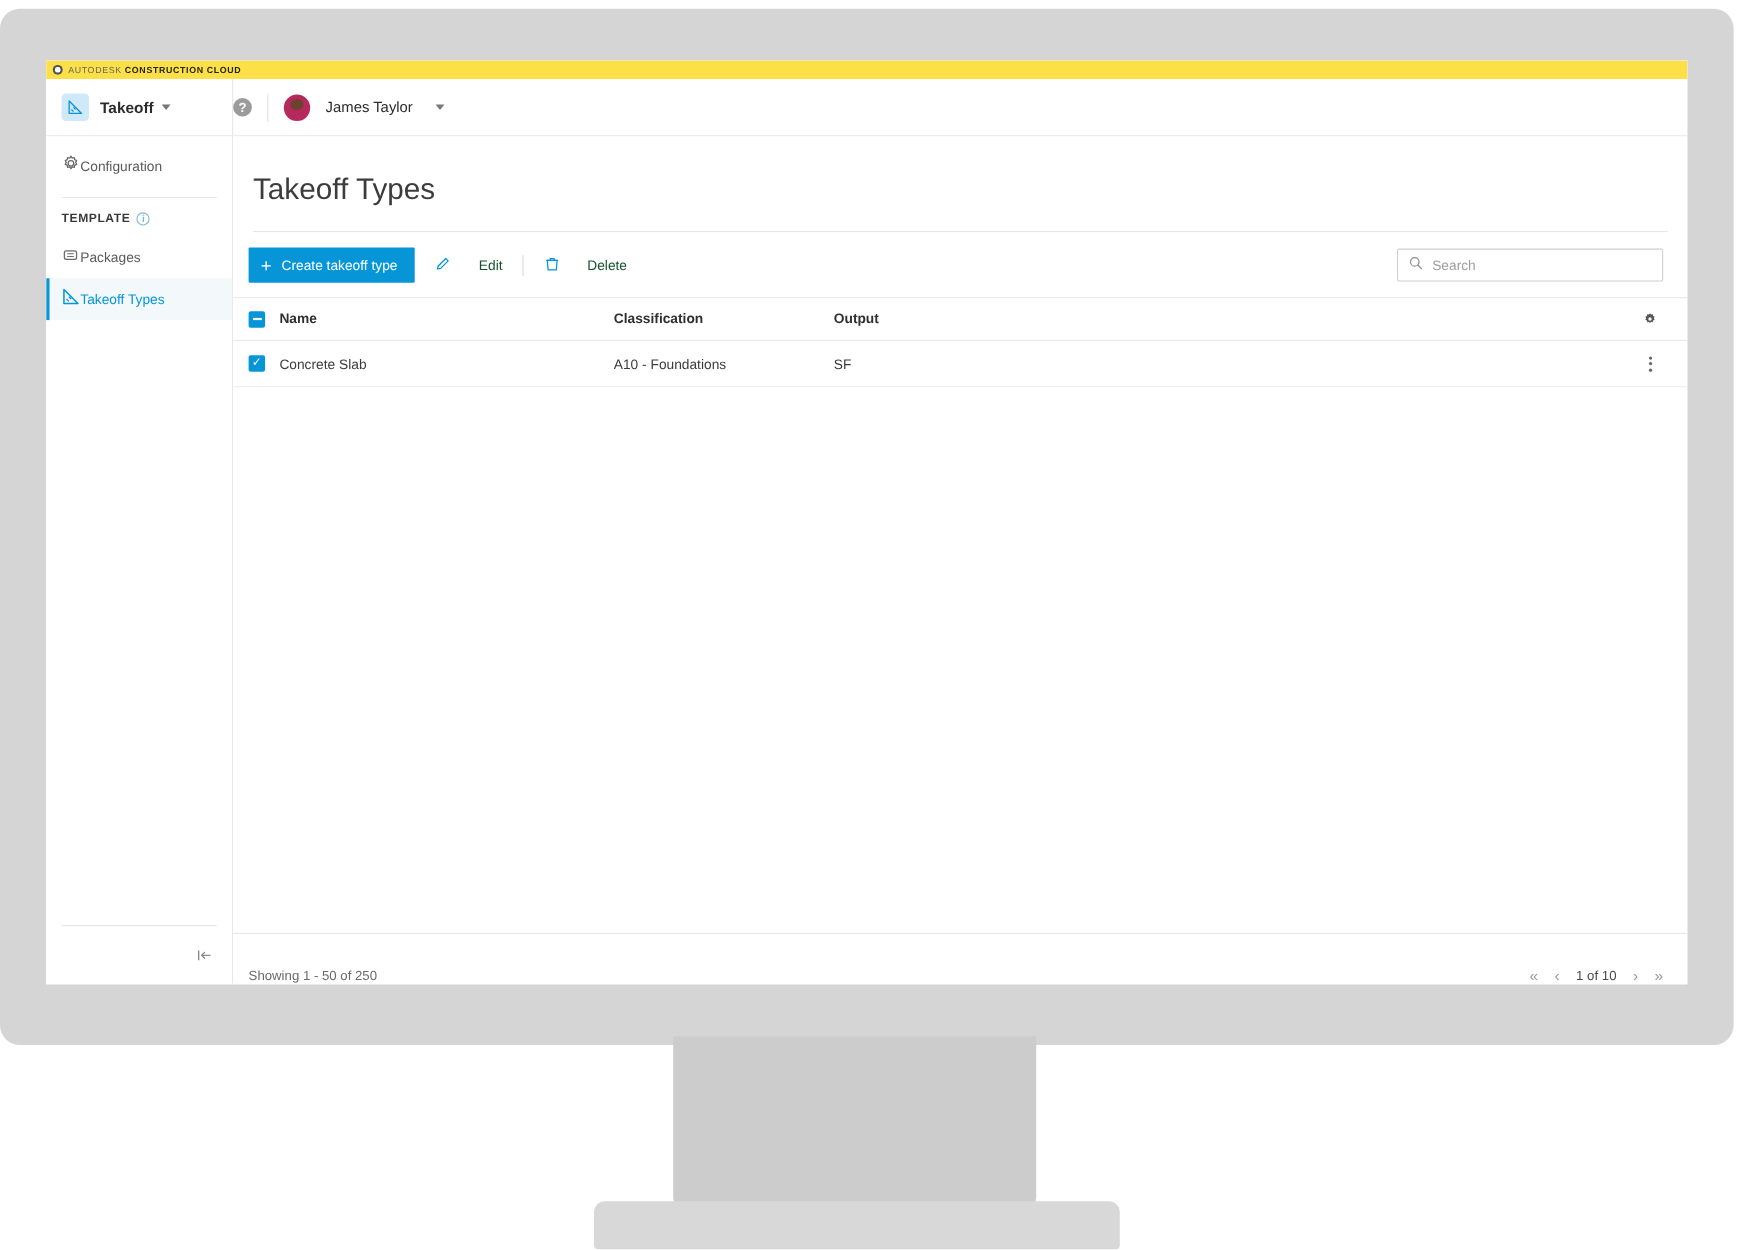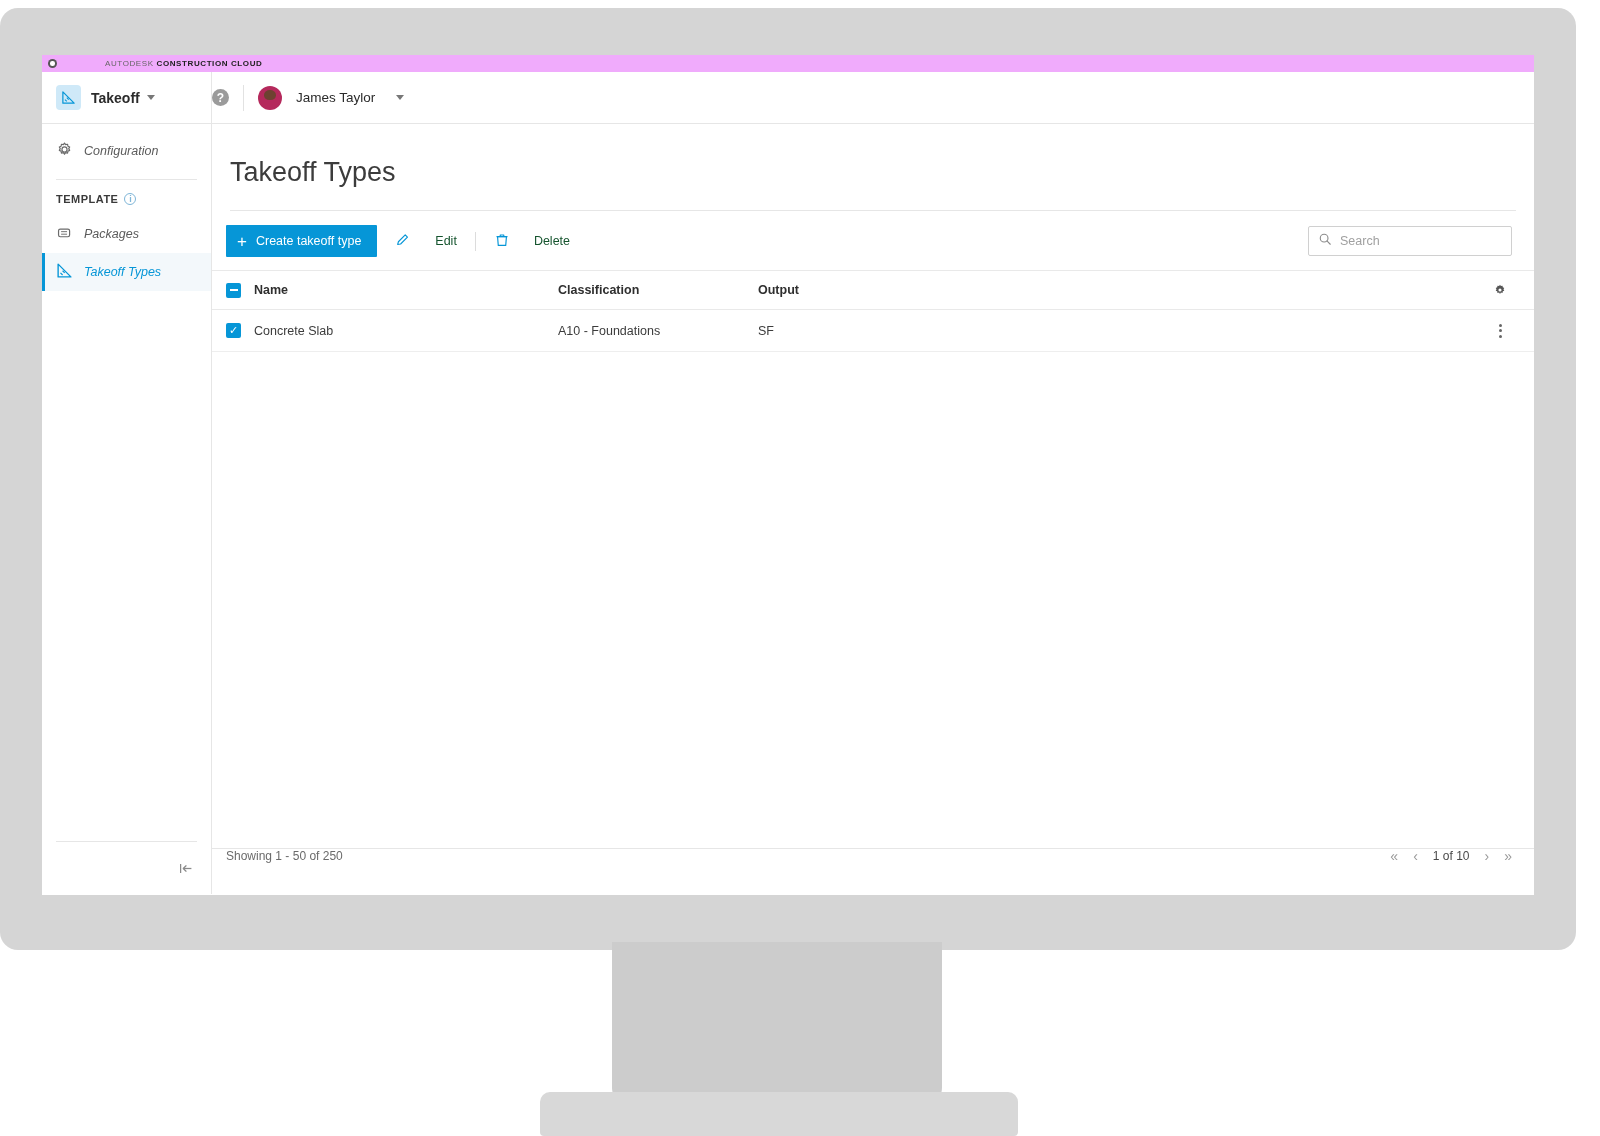--- a/index.html
+++ b/index.html
@@ -59,22 +59,21 @@
     background: #d8d8d8;
     border-radius: 10px 10px 4px 4px;
   }
 
   
   #acc-brandbar {
     height: 17px;
     display: flex;
     align-items: center;
     padding-left: 6px;
-    background: #f0abfc;
-    gap: 43px;
+    background: #fde047;
   }
   .acc-logo-dot {
     width: 9px; height: 9px;
     border-radius: 50%;
     background: #555;
     position: relative;
     margin-right: 5px;
   }
   .acc-logo-dot::after {
     content: "";
@@ -198,23 +197,21 @@
     display: flex;
     flex-direction: column;
     background: #fff;
   }
 
   .nav-row {
     display: flex;
     align-items: center;
     height: 38px;
     padding-left: 14px;
-    gap: 11px;
     cursor: pointer;
-    font-style: italic;
   }
   .nav-row .nav-label {
     font-size: 12.5px;
     color: #5b5b5b;
   }
   .nav-row.active {
     background: #f3f8fb;
     border-left: 3px solid #0696d7;
     padding-left: 11px;
   }
@@ -340,21 +337,21 @@
     border: none;
     font-family: "Liberation Sans", sans-serif;
     cursor: pointer;
     padding: 0 4px;
   }
   .tool-divider { width: 1px; height: 19px; background: #dcdcdc; }
 
   #toolbar-spacer { flex: 1; }
 
   #search-box {
-    width: 204px;
+    width: 242px;
     height: 30px;
     border: 1px solid #d0d0d0;
     border-radius: 2px;
     display: flex;
     align-items: center;
     padding: 0 9px;
     gap: 8px;
   }
   #search-input {
     border: none;
@@ -419,21 +416,21 @@
   }
   .kebab i { width: 3px; height: 3px; border-radius: 50%; background: #666; display: block; }
 
   #table-fill { flex: 1; }
 
   
   #table-footer {
     height: 46px;
     border-top: 1px solid #e6e6e6;
     display: flex;
-    align-items: flex-start;
+    align-items: flex-end;
     padding: 0 22px 0 14px;
   }
   #showing-text {
     font-size: 12px;
     color: #6a6a6a;
   }
   #footer-spacer { flex: 1; }
   #pager {
     display: flex;
     align-items: center;

